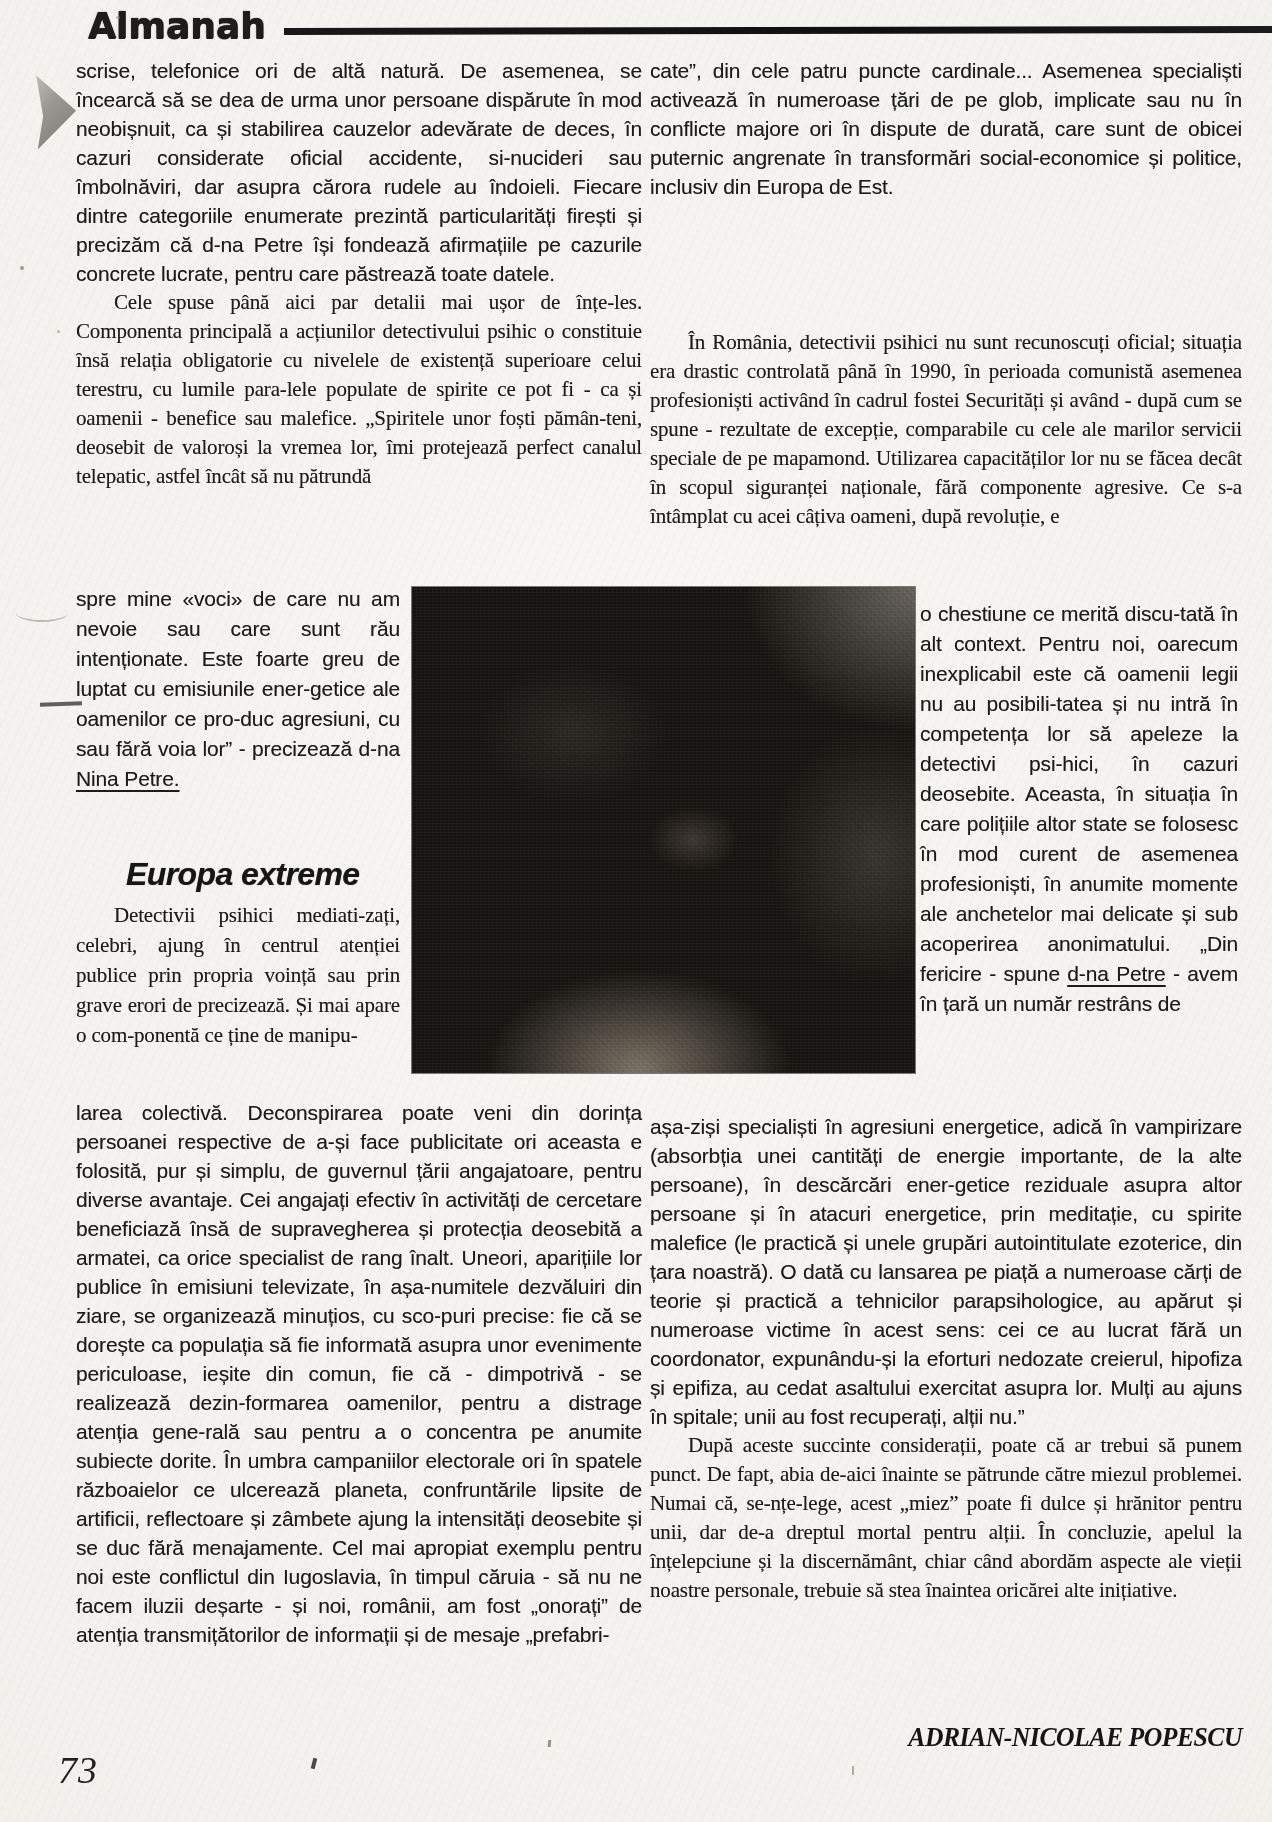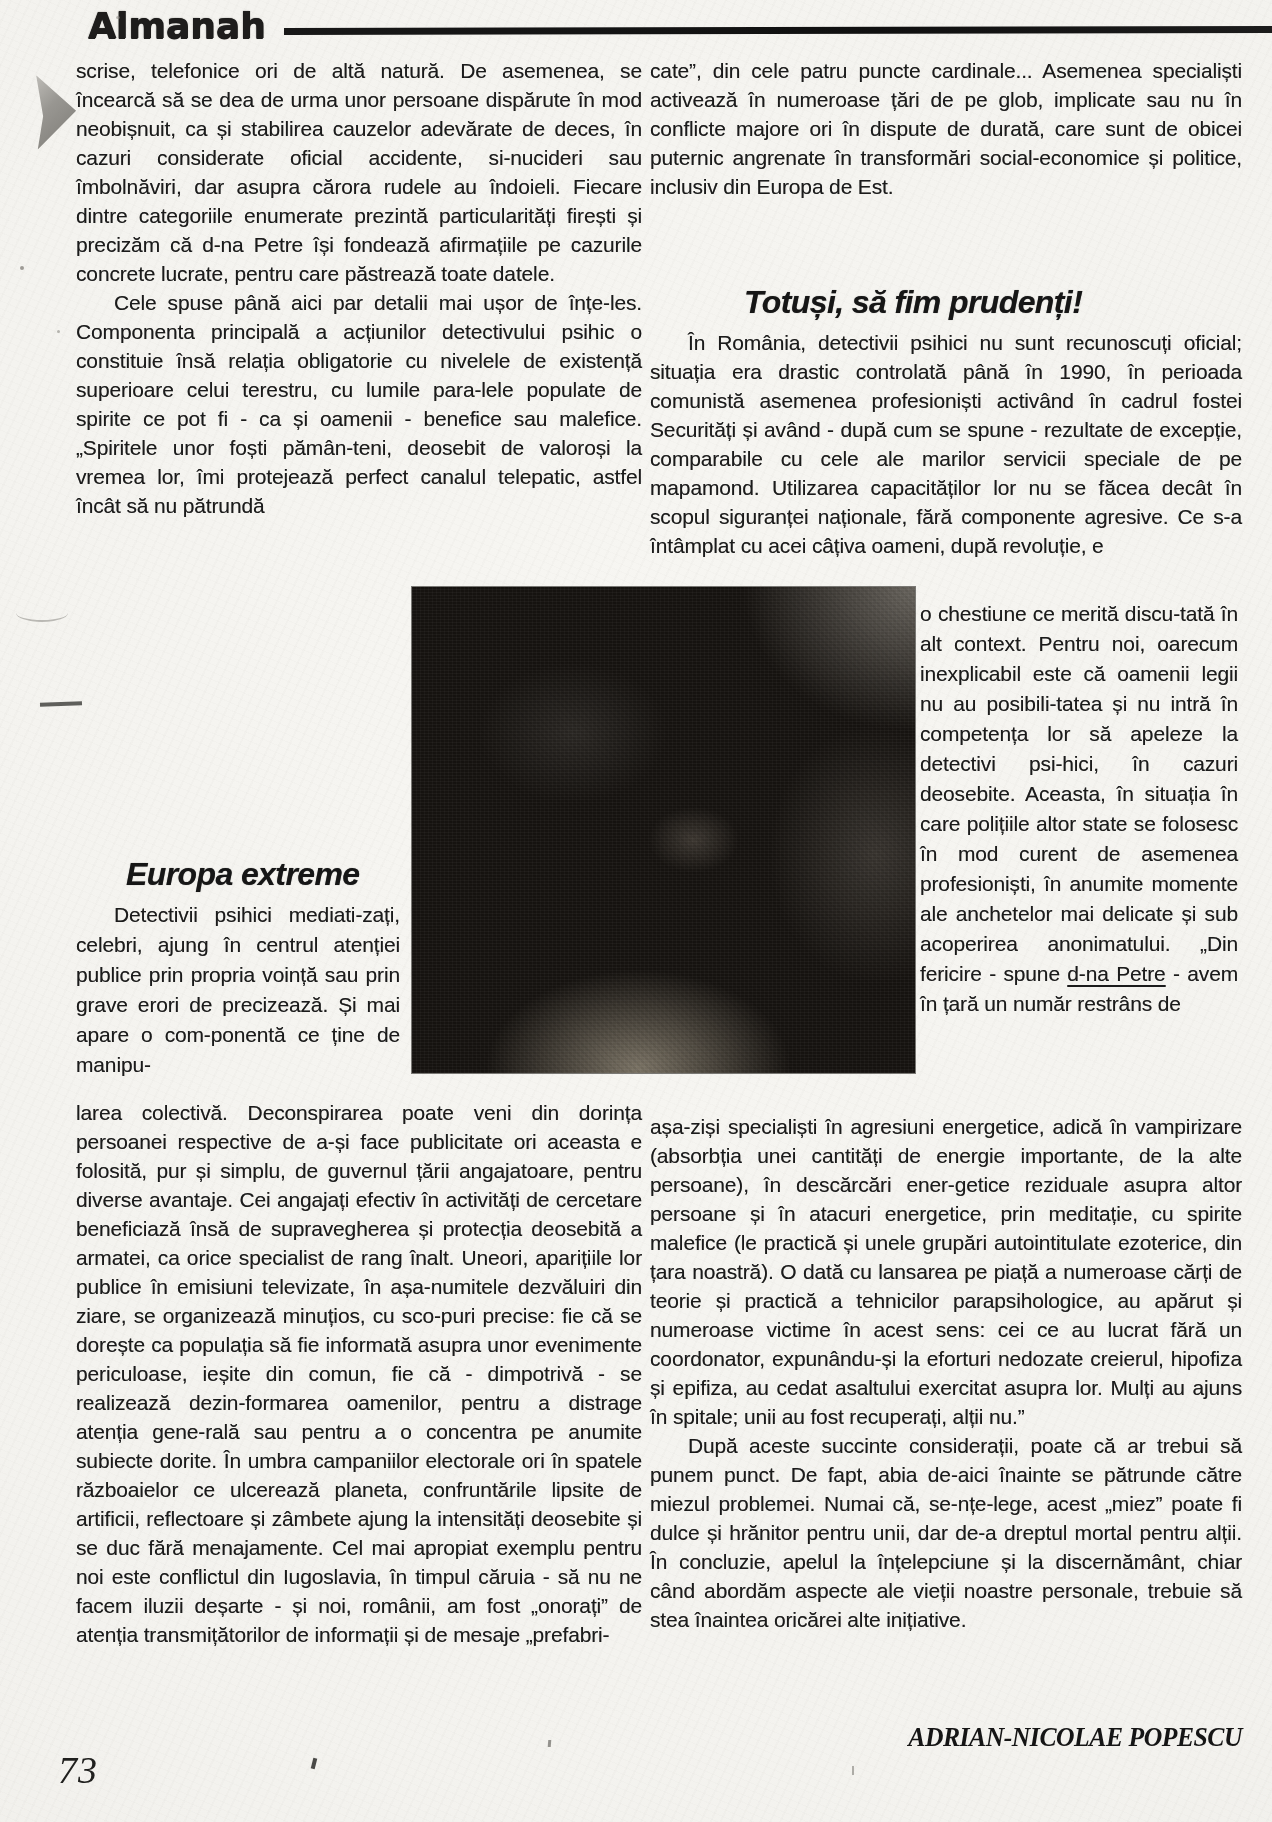--- a/index.html
+++ b/index.html
@@ -38,21 +38,21 @@
     opacity:.9;transform:rotate(2deg);
   }
   .block{
     position:absolute;
     font-size:21px;line-height:29px;
     text-align:justify;letter-spacing:-0.15px;
     text-shadow:0 0 0.5px rgba(25,25,25,0.45);
   }
   .block.narrow{line-height:30px;}
   .block p{margin:0;}
-  .block p.indent{text-indent:38px;}
+  .block p.indent{text-indent:38px;font-family:Liberation Serif, serif;}
   .u{text-decoration:underline;text-decoration-thickness:2px;text-underline-offset:4px;}
   .heading{
     position:absolute;
     font-family:"Liberation Sans", sans-serif;
     font-style:italic;font-weight:700;font-size:32px;line-height:36px;
     letter-spacing:-0.6px;color:#161616;
     text-shadow:0 0 0.8px rgba(20,20,20,.6);
   }
   .photo{
     position:absolute;left:412px;top:587px;width:503px;height:486px;
@@ -103,38 +103,40 @@
 
   <div class="masthead">Almanah</div>
   <div class="masthead-rule"></div>
   <div class="ornament"></div>
 
   <div class="block" style="left:76px;top:56px;width:566px;">
     <p>scrise, telefonice ori de altă natură. De asemenea, se încearcă să se dea de urma unor persoane dispărute în mod neobișnuit, ca și stabilirea cauzelor adevărate de deces, în cazuri considerate oficial accidente, si-nucideri sau îmbolnăviri, dar asupra cărora rudele au îndoieli. Fiecare dintre categoriile enumerate prezintă particularități firești și precizăm că d-na Petre își fondează afirmațiile pe cazurile concrete lucrate, pentru care păstrează toate datele.</p>
     <p class="indent">Cele spuse până aici par detalii mai ușor de înțe-les. Componenta principală a acțiunilor detectivului psihic o constituie însă relația obligatorie cu nivelele de existență superioare celui terestru, cu lumile para-lele populate de spirite ce pot fi - ca și oamenii - benefice sau malefice. „Spiritele unor foști pămân-teni, deosebit de valoroși la vremea lor, îmi protejează perfect canalul telepatic, astfel încât să nu pătrundă</p>
   </div>
 
+  <div class="block narrow" style="left:76px;top:584px;width:324px;">
+    <p><span>spre mine «voci» de care nu am nevoie sau care sunt rău intenționate. Este foarte greu de luptat cu emisiunile ener-getice ale oamenilor ce pro-duc agresiuni, cu sau fără voia lor” - precizează d-na </span><span class="u">Nina Petre.</span></p>
+  </div>
 
   <div class="heading" style="left:126px;top:856px;">Europa extreme</div>
 
   <div class="block narrow" style="left:76px;top:900px;width:324px;">
     <p class="indent">Detectivii psihici mediati-zați, celebri, ajung în centrul atenției publice prin propria voință sau prin grave erori de precizează. Și mai apare o com-ponentă ce ține de manipu-</p>
   </div>
 
   <div class="block" style="left:76px;top:1098px;width:566px;">
     <p>larea colectivă. Deconspirarea poate veni din dorința persoanei respective de a-și face publicitate ori aceasta e folosită, pur și simplu, de guvernul țării angajatoare, pentru diverse avantaje. Cei angajați efectiv în activități de cercetare beneficiază însă de supravegherea și protecția deosebită a armatei, ca orice specialist de rang înalt. Uneori, aparițiile lor publice în emisiuni televizate, în așa-numitele dezvăluiri din ziare, se organizează minuțios, cu sco-puri precise: fie că se dorește ca populația să fie informată asupra unor evenimente periculoase, ieșite din comun, fie că - dimpotrivă - se realizează dezin-formarea oamenilor, pentru a distrage atenția gene-rală sau pentru a o concentra pe anumite subiecte dorite. În umbra campaniilor electorale ori în spatele războaielor ce ulcerează planeta, confruntările lipsite de artificii, reflectoare și zâmbete ajung la intensități deosebite și se duc fără menajamente. Cel mai apropiat exemplu pentru noi este conflictul din Iugoslavia, în timpul căruia - să nu ne facem iluzii deșarte - și noi, românii, am fost „onorați” de atenția transmițătorilor de informații și de mesaje „prefabri-</p>
   </div>
 
   <div class="photo"></div>
 
   <div class="block" style="left:650px;top:56px;width:592px;">
     <p>cate”, din cele patru puncte cardinale... Asemenea specialiști activează în numeroase țări de pe glob, implicate sau nu în conflicte majore ori în dispute de durată, care sunt de obicei puternic angrenate în transformări social-economice și politice, inclusiv din Europa de Est.</p>
   </div>
 
-  <div class="heading" style="left:744px;top:284px;">Totuși, să fim prudenți!</div>
 
   <div class="block" style="left:650px;top:328px;width:592px;">
     <p class="indent">În România, detectivii psihici nu sunt recunoscuți oficial; situația era drastic controlată până în 1990, în perioada comunistă asemenea profesioniști activând în cadrul fostei Securități și având - după cum se spune - rezultate de excepție, comparabile cu cele ale marilor servicii speciale de pe mapamond. Utilizarea capacităților lor nu se făcea decât în scopul siguranței naționale, fără componente agresive. Ce s-a întâmplat cu acei câțiva oameni, după revoluție, e</p>
   </div>
 
   <div class="block narrow" style="left:920px;top:599px;width:318px;">
     <p><span>o chestiune ce merită discu-tată în alt context. Pentru noi, oarecum inexplicabil este că oamenii legii nu au posibili-tatea și nu intră în competența lor să apeleze la detectivi psi-hici, în cazuri deosebite. Aceasta, în situația în care polițiile altor state se folosesc în mod curent de asemenea profesioniști, în anumite momente ale anchetelor mai delicate și sub acoperirea anonimatului. „Din fericire - spune </span><span class="u">d-na Petre</span><span> - avem în țară un număr restrâns de</span></p>
   </div>
 
   <div class="block" style="left:650px;top:1112px;width:592px;">

